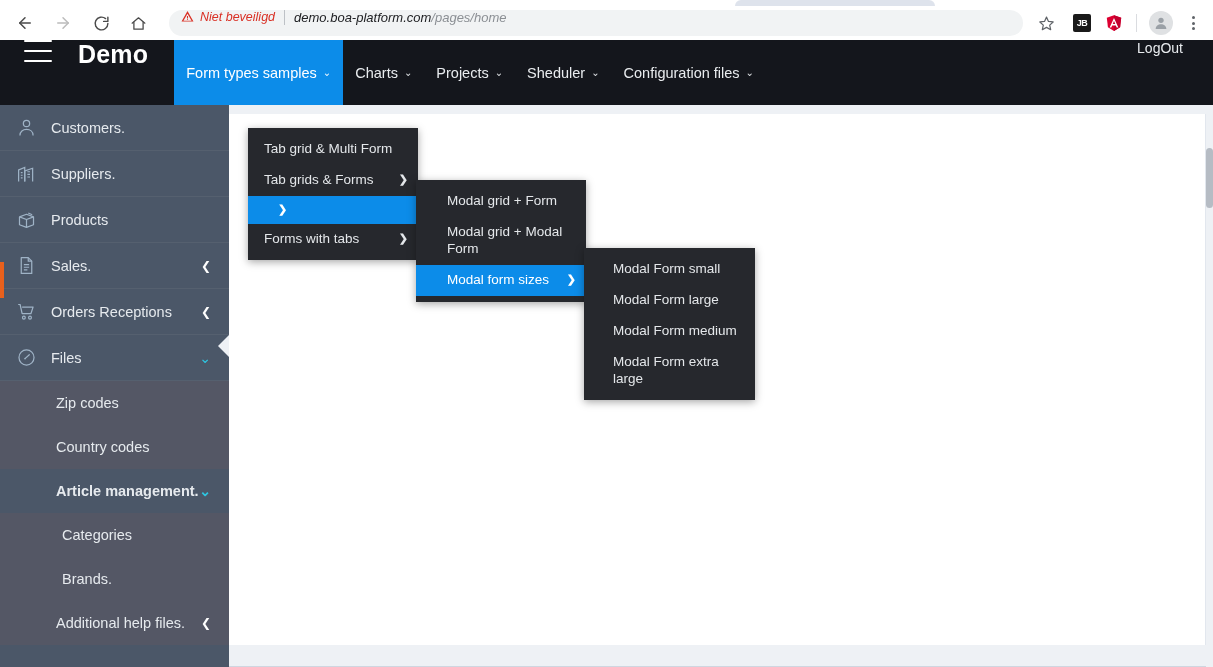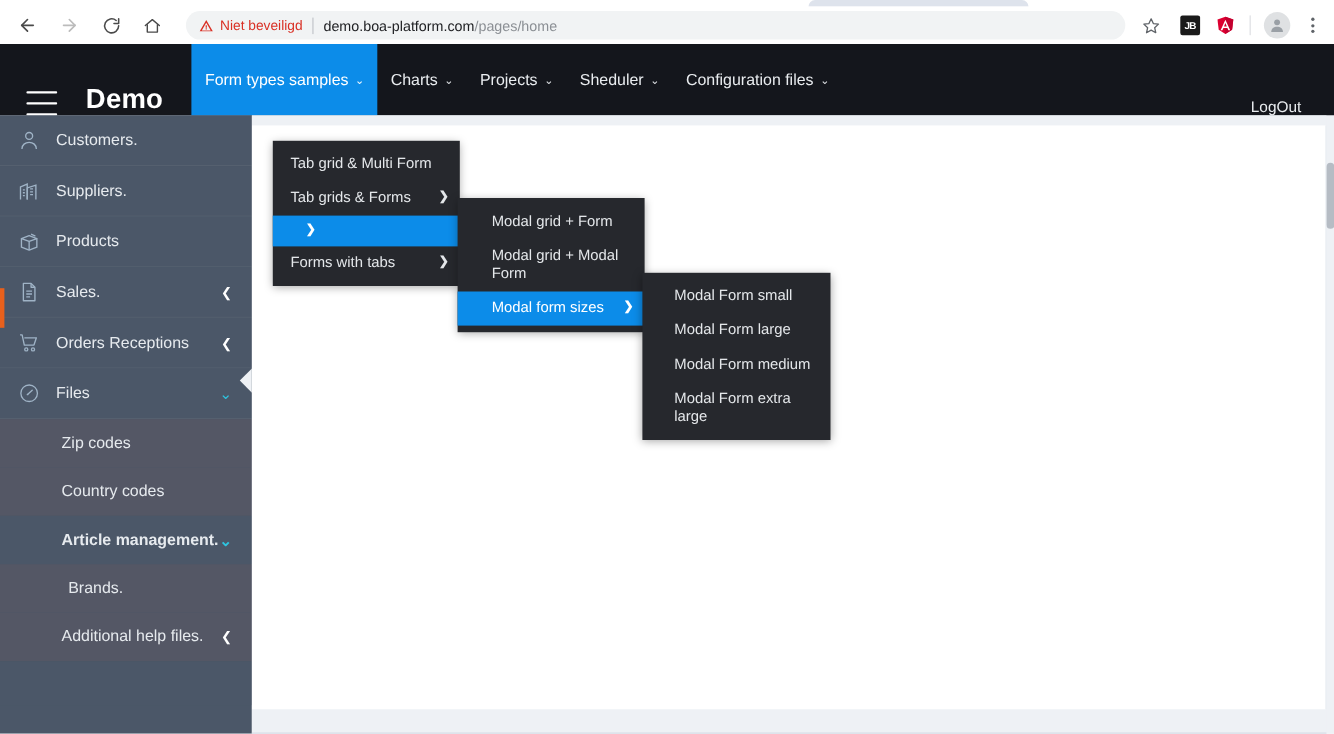--- a/index.html
+++ b/index.html
@@ -32,22 +32,23 @@
   .nav-btn svg { display: block; }
   .nav-btn.disabled { color: #bcbcbc; }
   #nav-back { margin-left: 10px; }
   #nav-forward { margin-left: 8px; }
   #nav-reload { margin-left: 8px; }
   #nav-home { margin-left: 7px; }
 
   #omnibox {
     flex: 1; height: 26px; margin-left: 16px; margin-right: 10px;
     background: #f1f3f4; border-radius: 13px;
-    display: flex; align-items: center; padding: 0 12px;
+    display: flex; padding: 0 12px;
     min-width: 0;
+    font-style: italic;
   }
   #omnibox-warn-icon { color: #d93025; font-size: 12px; line-height: 1; margin-right: 6px; display:flex; }
   #omnibox-warn-text {
     color: #d93025; font-size: 12.5px; white-space: nowrap;
   }
   #omnibox-divider {
     width: 1px; height: 15px; background: #bdc1c6; margin: 0 9px;
   }
   #omnibox-url { font-size: 13px; color: #202124; white-space: nowrap; }
   #omnibox-url .path { color: #8b8f94; }
@@ -71,21 +72,21 @@
   
   #app {
     position: absolute; left: 0; top: 40px; width: 1213px; height: 627px;
     background: #eef1f5; overflow: hidden;
   }
 
   
   #app-header {
     position: absolute; left: 0; top: 0; width: 1213px; height: 65px;
     background: #14161c;
-    display: flex; align-items: flex-end;
+    display: flex; align-items: flex-start;
   }
   #hamburger-btn {
     width: 28px; height: 22px; margin-left: 24px; margin-right: 26px;
     display: flex; flex-direction: column; justify-content: space-between; flex:none;
   }
   #hamburger-btn i { display: block; height: 2px; background: #ffffff; border-radius: 1px; }
   #app-brand {
     color: #ffffff; font-size: 25px; font-weight: 600; letter-spacing: 0.2px;
     margin-right: 26px; flex: none;
   }
@@ -374,20 +375,23 @@
 
     <div class="side-item sub">
       <span class="si-label">Country codes</span>
     </div>
 
     <div class="side-item sub selected">
       <span class="si-label">Article management.</span>
       <span class="si-chev">⌄</span>
     </div>
 
+    <div class="side-item sub depth2">
+      <span class="si-label">Categories</span>
+    </div>
 
     <div class="side-item sub depth2">
       <span class="si-label">Brands.</span>
     </div>
 
     <div class="side-item sub">
       <span class="si-label">Additional help files.</span>
       <span class="si-chev">❮</span>
     </div>
 

